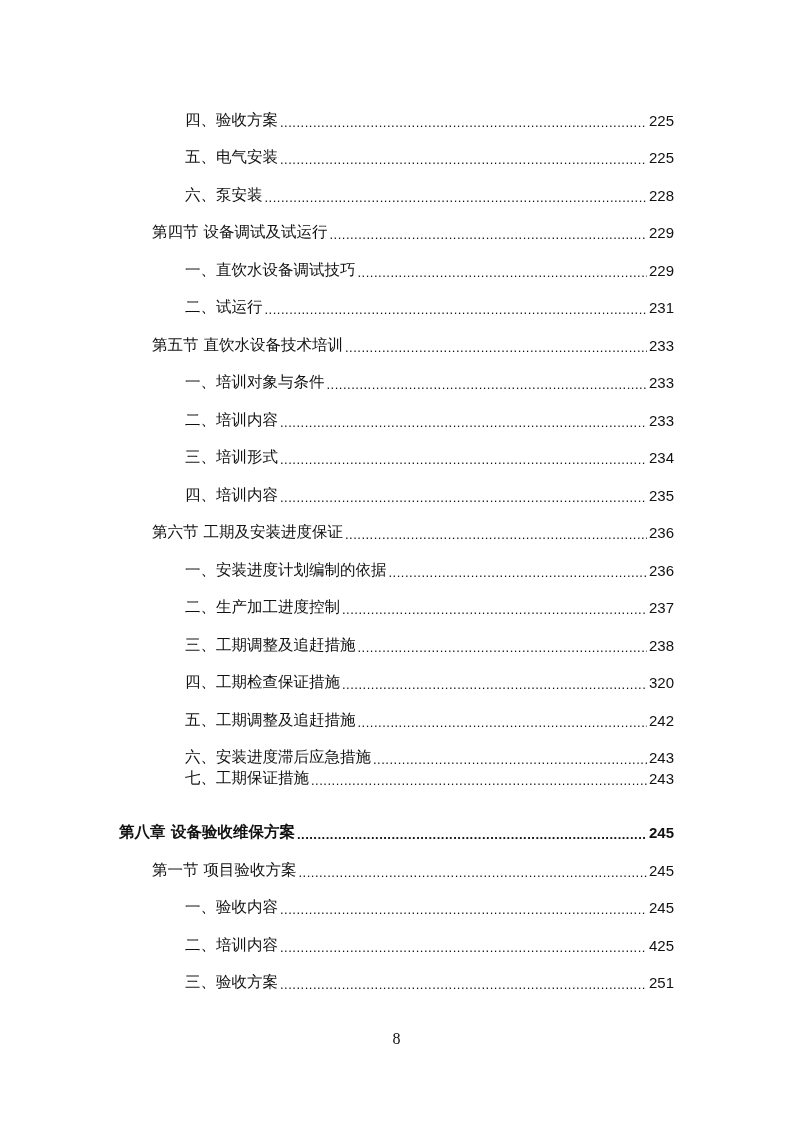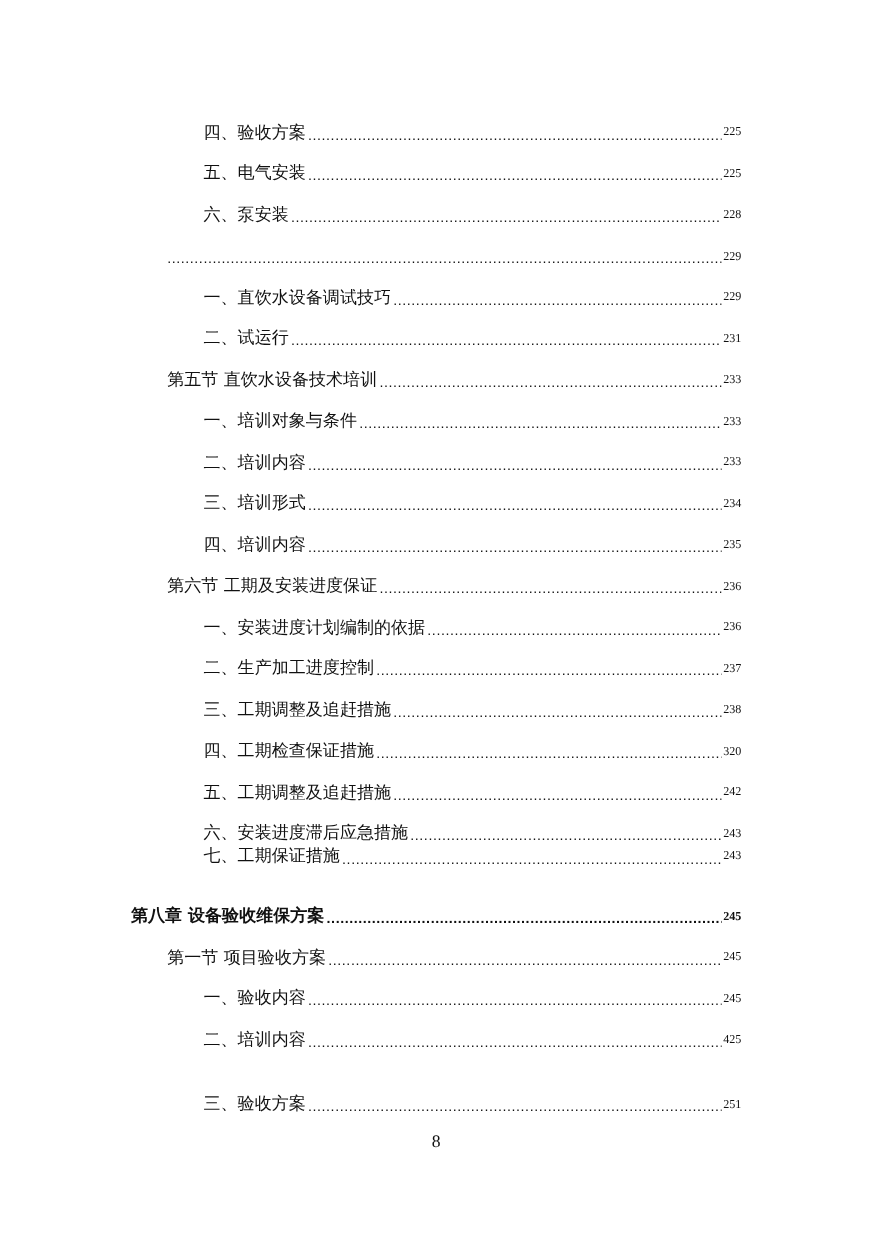--- a/index.html
+++ b/index.html
@@ -4,21 +4,21 @@
 <style>
   html, body { margin: 0; padding: 0; background: #ffffff; }
   body { width: 793px; height: 1122px; position: relative; overflow: hidden;
          font-family: "DejaVu Serif", "Liberation Serif", serif; color: #111; }
   .toc { position: absolute; top: 106px; left: 0; width: 793px; }
   .row { position: absolute; left: 0; height: 28px; display: flex; align-items: center;
          font-size: 15.5px; white-space: nowrap; }
   .row .title { flex: 0 0 auto; padding-right: 2px; }
   .row .dots { flex: 1 1 auto; overflow: hidden; color: #111; letter-spacing: 0.5px;
                font-family: "Liberation Sans", sans-serif; font-size: 13px; padding-top: 4px; }
-  .row .page { flex: 0 0 auto; font-family: Liberation Serif, serif; font-size: 11px; padding-left: 2px; }
+  .row .page { flex: 0 0 auto; font-family: Liberation Sans, sans-serif; font-size: 15px; padding-left: 2px; }
   .lvl-chapter { font-weight: bold; }
   .lvl-chapter .title { font-family: "DejaVu Sans", "Liberation Sans", sans-serif; }
   .lvl-chapter .dots, .lvl-chapter .page { font-weight: bold; }
   .footer { position: absolute; top: 1030px; left: 0; width: 793px; text-align: center;
             font-size: 16px; font-family: "Liberation Serif", serif; }
 </style>
 </head>
 <body>
 
 <div class="toc">
@@ -31,20 +31,21 @@
     <span class="title">五、电气安装</span>
     <span class="dots">........................................................................................................................................................................</span>
     <span class="page">225</span>
   </div>
   <div class="row lvl-item" style="top:75px;left:185px;width:489px;">
     <span class="title">六、泵安装</span>
     <span class="dots">........................................................................................................................................................................</span>
     <span class="page">228</span>
   </div>
   <div class="row lvl-section" style="top:112.5px;left:152px;width:522px;">
+    <span class="title">第四节  设备调试及试运行</span>
     <span class="dots">........................................................................................................................................................................</span>
     <span class="page">229</span>
   </div>
   <div class="row lvl-item" style="top:150px;left:185px;width:489px;">
     <span class="title">一、直饮水设备调试技巧</span>
     <span class="dots">........................................................................................................................................................................</span>
     <span class="page">229</span>
   </div>
   <div class="row lvl-item" style="top:187.5px;left:185px;width:489px;">
     <span class="title">二、试运行</span>
@@ -129,20 +130,20 @@
   <div class="row lvl-item" style="top:787.5px;left:185px;width:489px;">
     <span class="title">一、验收内容</span>
     <span class="dots">........................................................................................................................................................................</span>
     <span class="page">245</span>
   </div>
   <div class="row lvl-item" style="top:825px;left:185px;width:489px;">
     <span class="title">二、培训内容</span>
     <span class="dots">........................................................................................................................................................................</span>
     <span class="page">425</span>
   </div>
-  <div class="row lvl-item" style="top:862.5px;left:185px;width:489px;margin-top:21px;">
+  <div class="row lvl-item" style="top:862.5px;left:185px;width:489px;">
     <span class="title">三、验收方案</span>
     <span class="dots">........................................................................................................................................................................</span>
     <span class="page">251</span>
   </div>
 </div>
 
 <div class="footer">8</div>
 
 </body></html>

